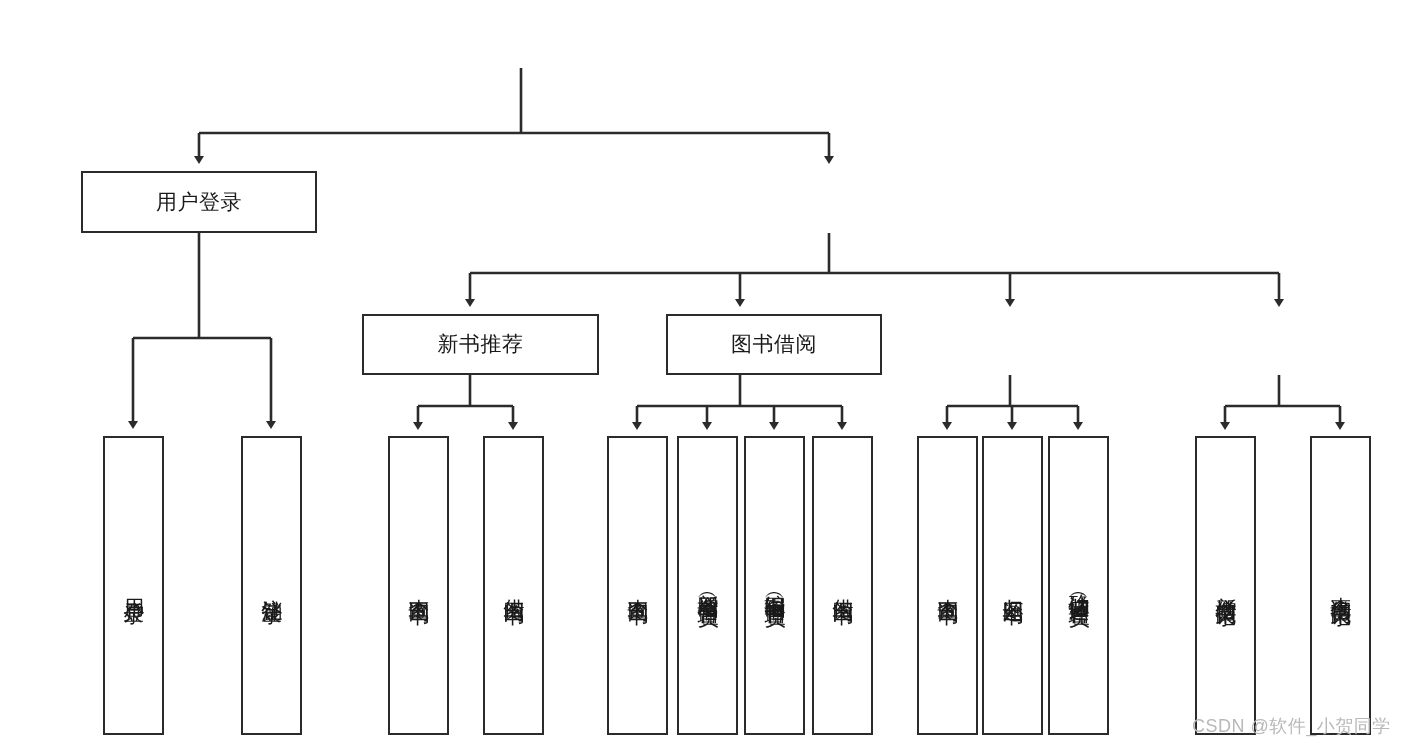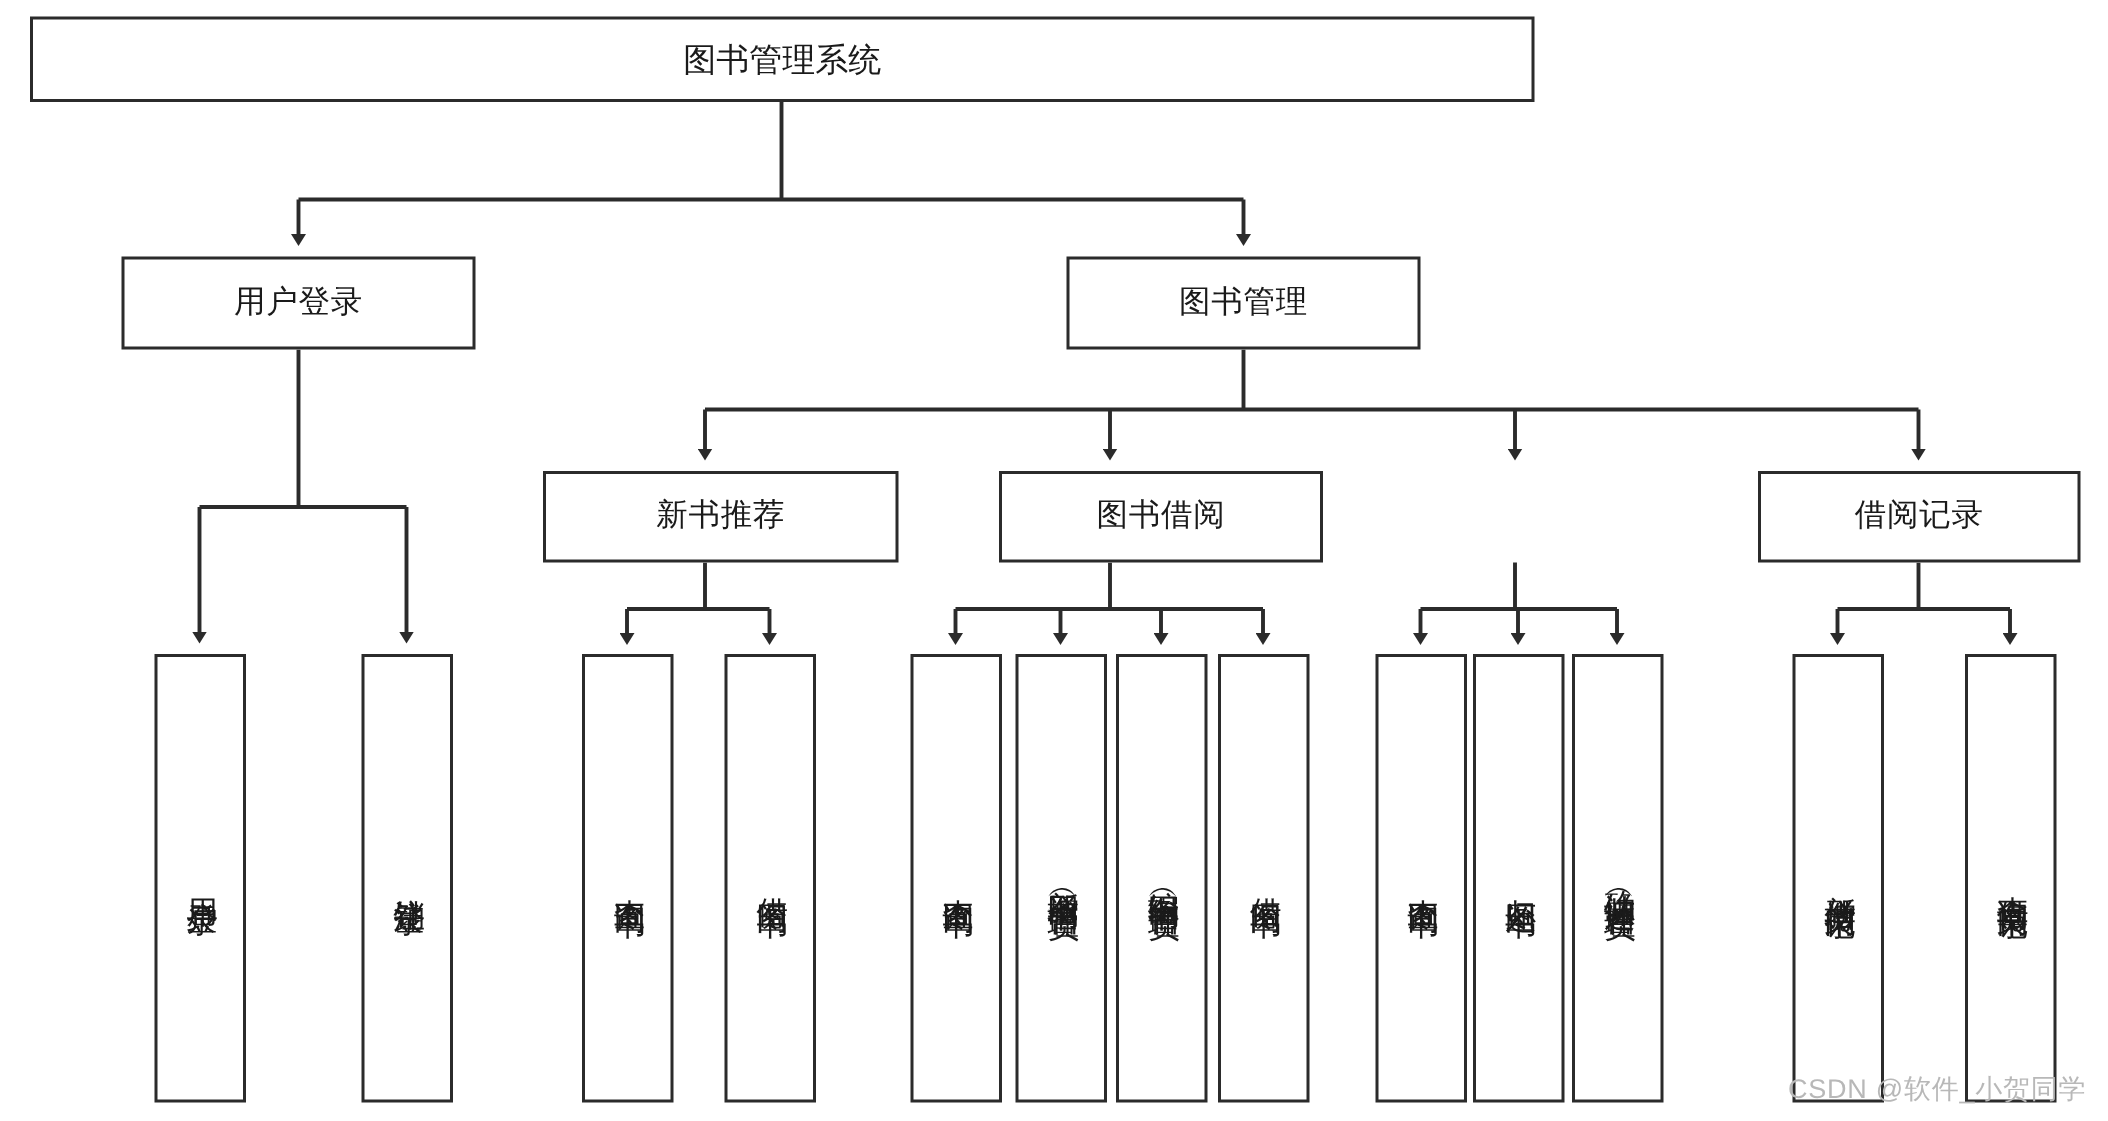--- a/index.html
+++ b/index.html
@@ -118,39 +118,30 @@
       <path d="M1012,406 L1012,426" marker-end="url(#arrow)"></path>
       <path d="M1078,406 L1078,426" marker-end="url(#arrow)"></path>
 
       <path d="M1279,375 L1279,406"></path>
       <path d="M1225,406 L1340,406"></path>
       <path d="M1225,406 L1225,426" marker-end="url(#arrow)"></path>
       <path d="M1340,406 L1340,426" marker-end="url(#arrow)"></path>
     </g>
   </svg>
 
-  <div class="node node-root" style="left:20px; top:11px; width:1003px; height:57px;">
-    <span>图书管理系统</span>
-  </div>
 
   <div class="node node-h" style="left:81px; top:171px; width:236px; height:62px;">
     <span>用户登录</span>
-  </div>
-  <div class="node node-h" style="left:711px; top:171px; width:236px; height:62px;">
-    <span>图书管理</span>
   </div>
 
   <div class="node node-h" style="left:362px; top:314px; width:237px; height:61px;">
     <span>新书推荐</span>
   </div>
   <div class="node node-h" style="left:632px; top:314px; width:216px; height:61px;margin-left:34px;">
     <span>图书借阅</span>
-  </div>
-  <div class="node node-h" style="left:1172px; top:314px; width:215px; height:61px;">
-    <span>借阅记录</span>
   </div>
 
   <div class="node node-v" style="left:103px; top:436px; width:61px; height:299px;">
     <span class="vtext">用户登录</span>
   </div>
   <div class="node node-v" style="left:241px; top:436px; width:61px; height:299px;">
     <span class="vtext">注销登录</span>
   </div>
 
   <div class="node node-v" style="left:388px; top:436px; width:61px; height:299px;">

